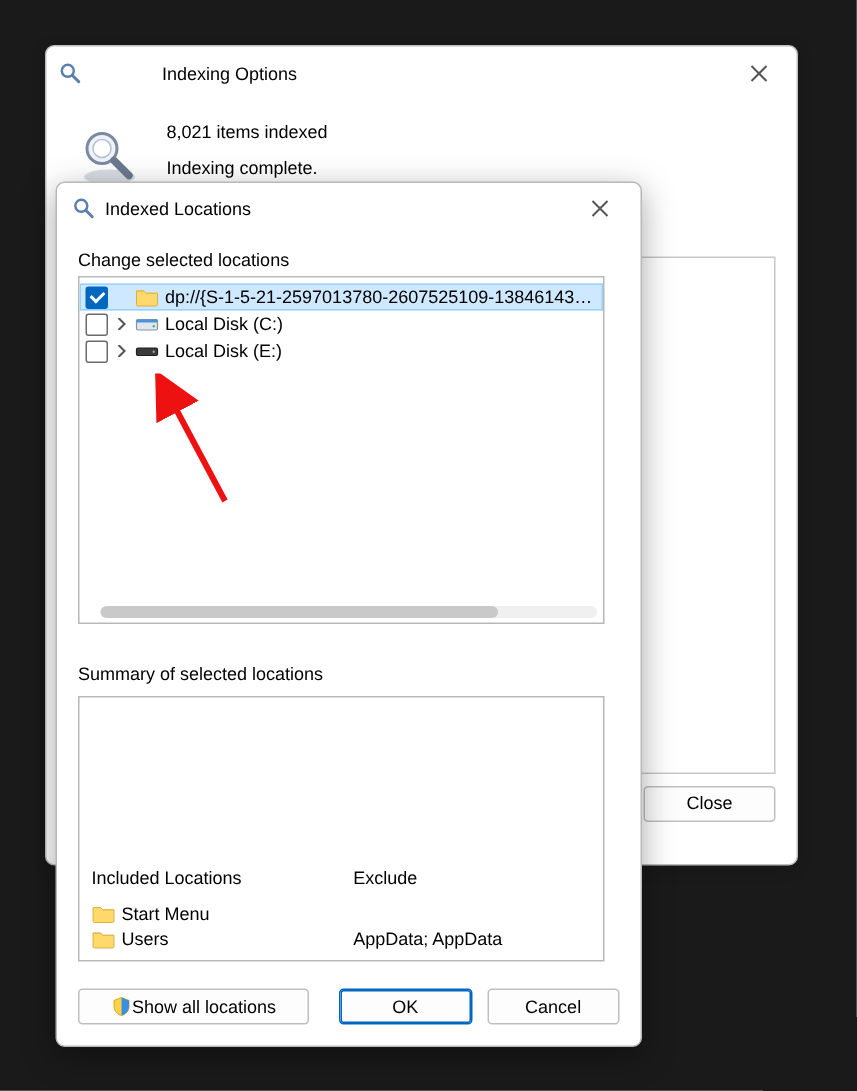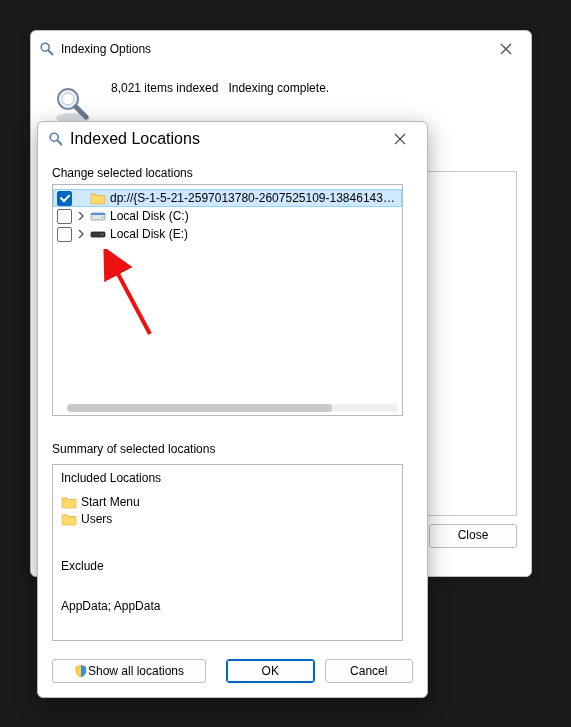--- a/index.html
+++ b/index.html
@@ -25,20 +25,21 @@
     background: #fff;
     border: 1px solid #bfbfbf;
     border-radius: 6px;
     box-shadow: 0 2px 10px rgba(0,0,0,0.15);
   }
   .back-titlebar {
     display: flex;
     align-items: center;
     height: 28px;
     padding: 4px 8px 0 8px;
+    gap: 47px;
   }
   .back-titlebar .title-text {
     margin-left: 6px;
     font-size: 12px;
   }
   .back-titlebar .spacer { flex: 1; }
   .back-close {
     width: 34px;
     height: 24px;
     display: flex;
@@ -58,21 +59,21 @@
     margin-top: 6px;
   }
   .mag-icon {
     width: 44px;
     height: 40px;
     margin-left: 6px;
     margin-top: 6px;
   }
   .back-info-text {
     display: flex;
-    flex-direction: row;
+    flex-direction: column;
     gap: 10px;
     padding-top: 2px;
   }
   .back-list-area {
     position: absolute;
     left: 14px;
     top: 140px;
     right: 14px;
     bottom: 60px;
     border: 1px solid #c7c7c7;
@@ -108,21 +109,21 @@
     flex-direction: column;
   }
   .front-titlebar {
     display: flex;
     align-items: center;
     padding: 6px 10px 4px 10px;
     height: 22px;
   }
   .front-titlebar .title-text {
     margin-left: 6px;
-    font-size: 16px;
+    font-size: 12px;
     text-align: right;
   }
   .front-titlebar .spacer { flex: 1; }
 
   .front-body {
     padding: 4px 24px 8px 14px;
     flex: 1;
     display: flex;
     flex-direction: column;
   }
@@ -223,22 +224,23 @@
     background: #c9c9c9;
     border-radius: 4px;
   }
 
   
   .summary-box {
     border: 1px solid #b8b8b8;
     flex: 1;
     margin-top: 4px;
     display: flex;
-    flex-direction: column;
+    flex-direction: row;
     min-height: 170px;
+    align-items: flex-end;
   }
   .summary-col {
     flex: 1;
     padding: 6px 8px;
     font-size: 12px;
   }
   .summary-col + .summary-col {
     
   }
   .summary-header {

